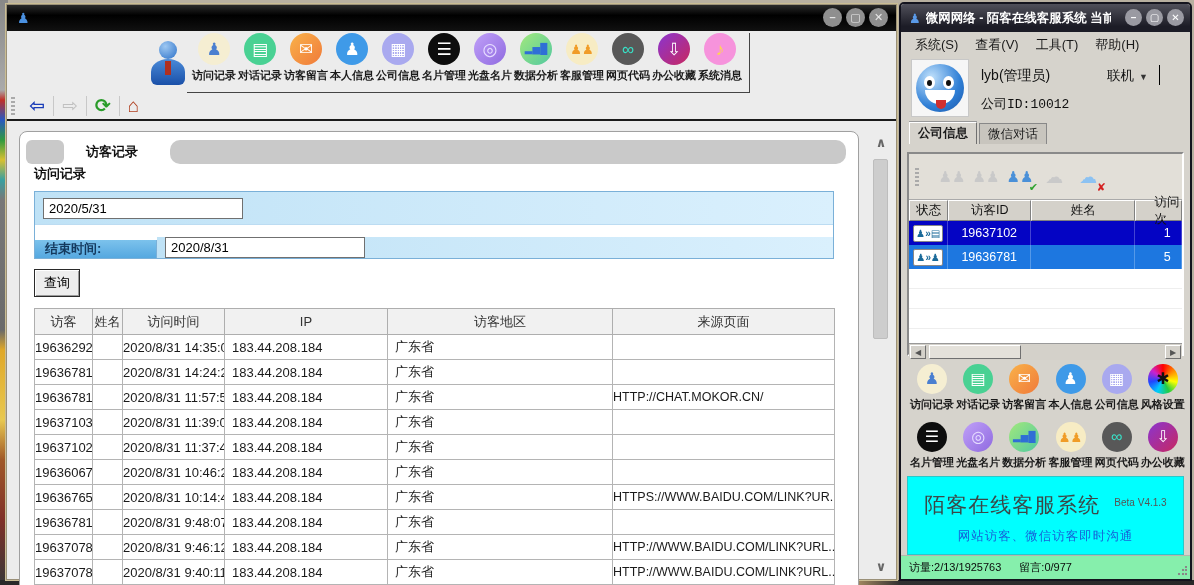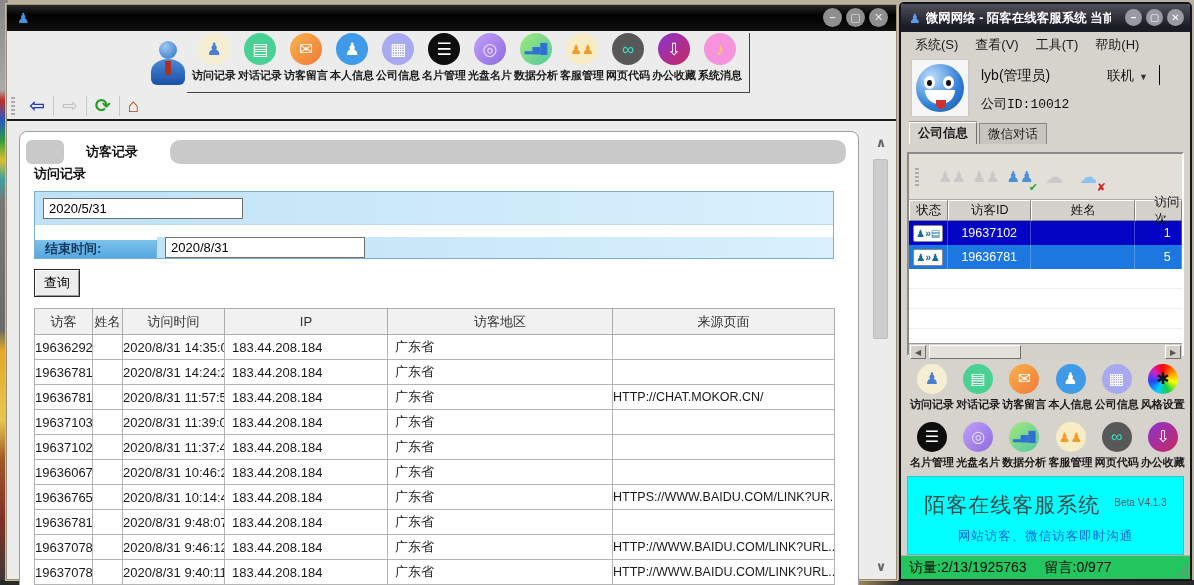--- a/index.html
+++ b/index.html
@@ -104,21 +104,21 @@
   .h-arrow { position:absolute; top:1px; width:16px; height:14px; background:#d4d1ca; border:1px solid; border-color:#fff #707070 #707070 #fff; font-size:8px; color:#555; text-align:center; line-height:13px; }
   .h-arrow.left { left:1px; } .h-arrow.right { right:1px; }
   .h-thumb { position:absolute; left:20px; top:1px; width:92px; height:14px; background:#e4e1da; border:1px solid; border-color:#fff #707070 #707070 #fff; }
   .rw-grid { position:absolute; left:8px; right:4px; top:360px; height:108px; display:grid; grid-template-columns:repeat(6,1fr); row-gap:8px; }
   .rw-grid .icon-circle { width:30px; height:30px; font-size:16px; }
   .rw-grid .icon-label { font-size:11px; }
   .rw-banner { position:absolute; left:6px; right:6px; top:472px; height:79px; background:#00ffff; text-align:center; border:1px solid #2ac8c8; }
   .banner-title { font-size:21px; color:#3a4848; margin-top:14px; letter-spacing:1px; }
   .banner-title .ver { font-size:10px; color:#555; margin-left:14px; vertical-align:6px; letter-spacing:0; }
   .banner-sub { font-size:12.5px; color:#1560d8; margin-top:9px; letter-spacing:1px; }
-  .rw-status { position:absolute; left:0; right:0; bottom:0; height:24px; background:#22c55e; border-top:1px solid #b8b5ae; display:flex; align-items:center; padding-left:8px; font-size:14px; color:#0a0a0a; }
+  .rw-status { position:absolute; left:0; right:0; bottom:0; height:24px; background:#86efac; border-top:1px solid #b8b5ae; display:flex; align-items:center; padding-left:8px; font-size:11px; color:#0a0a0a; }
   .rw-status .sp { margin-right:18px; }
   .size-grip { position:absolute; right:3px; bottom:3px; width:10px; height:10px;
     background:radial-gradient(circle 1.2px at 2px 8px,#888 1px,transparent 1.6px),radial-gradient(circle 1.2px at 6px 8px,#888 1px,transparent 1.6px),radial-gradient(circle 1.2px at 6px 4px,#888 1px,transparent 1.6px),radial-gradient(circle 1.2px at 9px 8px,#888 1px,transparent 1.6px),radial-gradient(circle 1.2px at 9px 4px,#888 1px,transparent 1.6px),radial-gradient(circle 1.2px at 9px 1px,#888 1px,transparent 1.6px); }
 </style>
 </head>
 <body>
 
 <div class="desktop-left"></div>
 <div class="desktop-bottom"></div>
 

